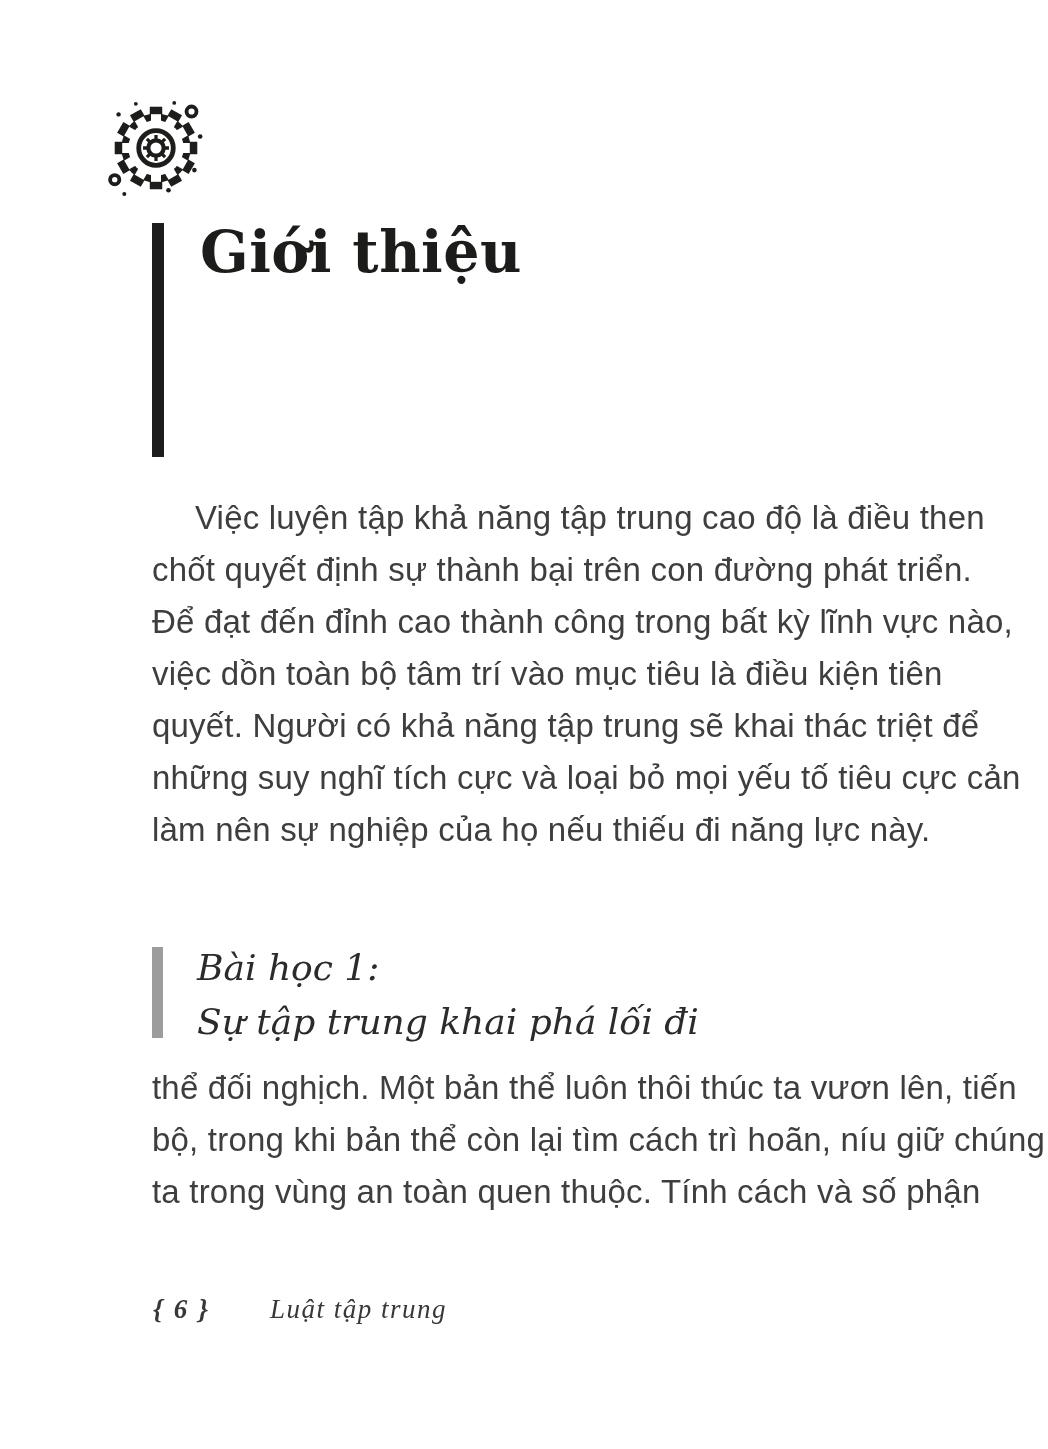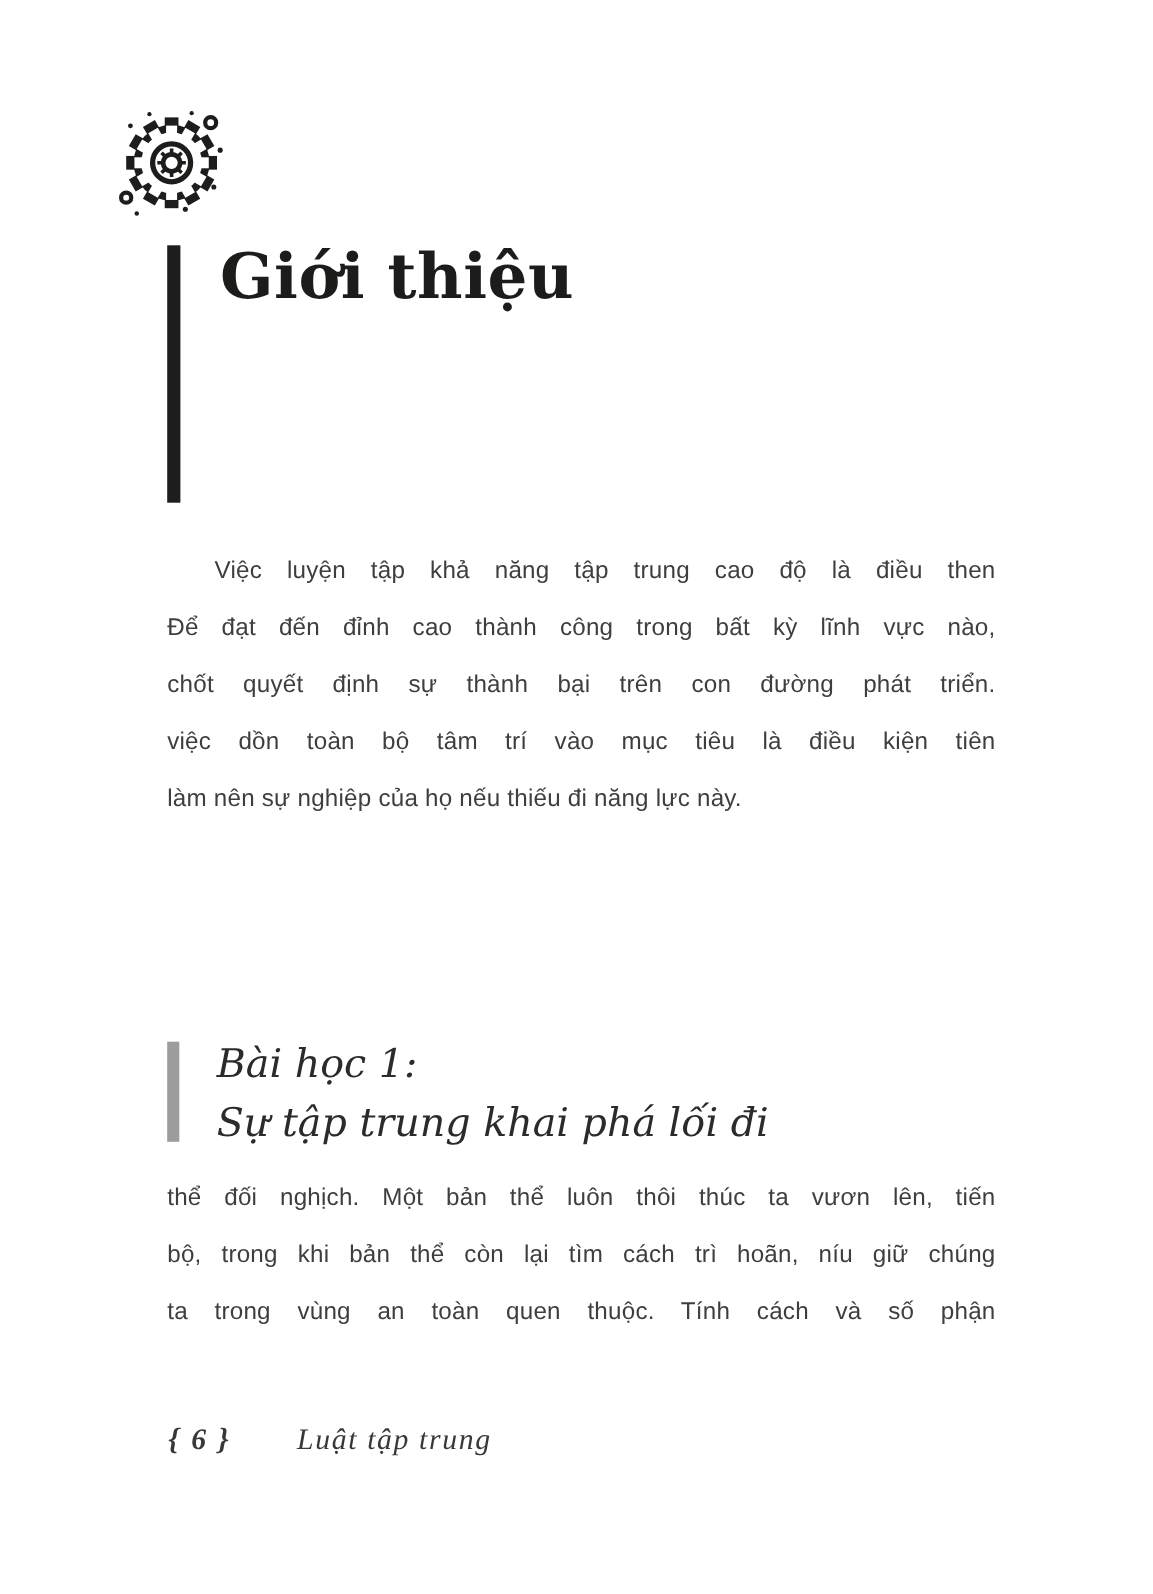--- a/index.html
+++ b/index.html
@@ -42,21 +42,21 @@
     letter-spacing: 0.5px;
     color: #1c1c1a;
     white-space: nowrap;
   }
 
   
   .para {
     position: absolute;
     left: 152px;
     width: 753px;
-    font-size: 22px;
+    font-size: 33px;
     color: #3e3e41;
     letter-spacing: 0.2px;
   }
   .para-1 { top: 492px; }
   .para-2 { top: 1062px; }
   .line {
     display: block;
     height: 52px;
     line-height: 52px;
     white-space: nowrap;
@@ -173,23 +173,25 @@
     </svg>
   </div>
 
   <div class="title-block">
     <div class="title-bar"></div>
     <h1 class="chapter-title">Giới thiệu</h1>
   </div>
 
   <div class="para para-1">
     <span class="line jl indent">Việc luyện tập khả năng tập trung cao độ là điều then</span>
+    <span class="line jl">chốt quyết định sự thành bại trên con đường phát triển.</span>
     <span class="line jl">Để đạt đến đỉnh cao thành công trong bất kỳ lĩnh vực nào,</span>
-    <span class="line jl">chốt quyết định sự thành bại trên con đường phát triển.</span>
     <span class="line jl">việc dồn toàn bộ tâm trí vào mục tiêu là điều kiện tiên</span>
+    <span class="line jl">quyết. Người có khả năng tập trung sẽ khai thác triệt để</span>
+    <span class="line jl">những suy nghĩ tích cực và loại bỏ mọi yếu tố tiêu cực cản</span>
     <span class="line">làm nên sự nghiệp của họ nếu thiếu đi năng lực này.</span>
   </div>
 
   <div class="section-block">
     <div class="section-bar"></div>
     <div class="section-text">
       <div>Bài học 1:</div>
       <div>Sự tập trung khai phá lối đi</div>
     </div>
   </div>

